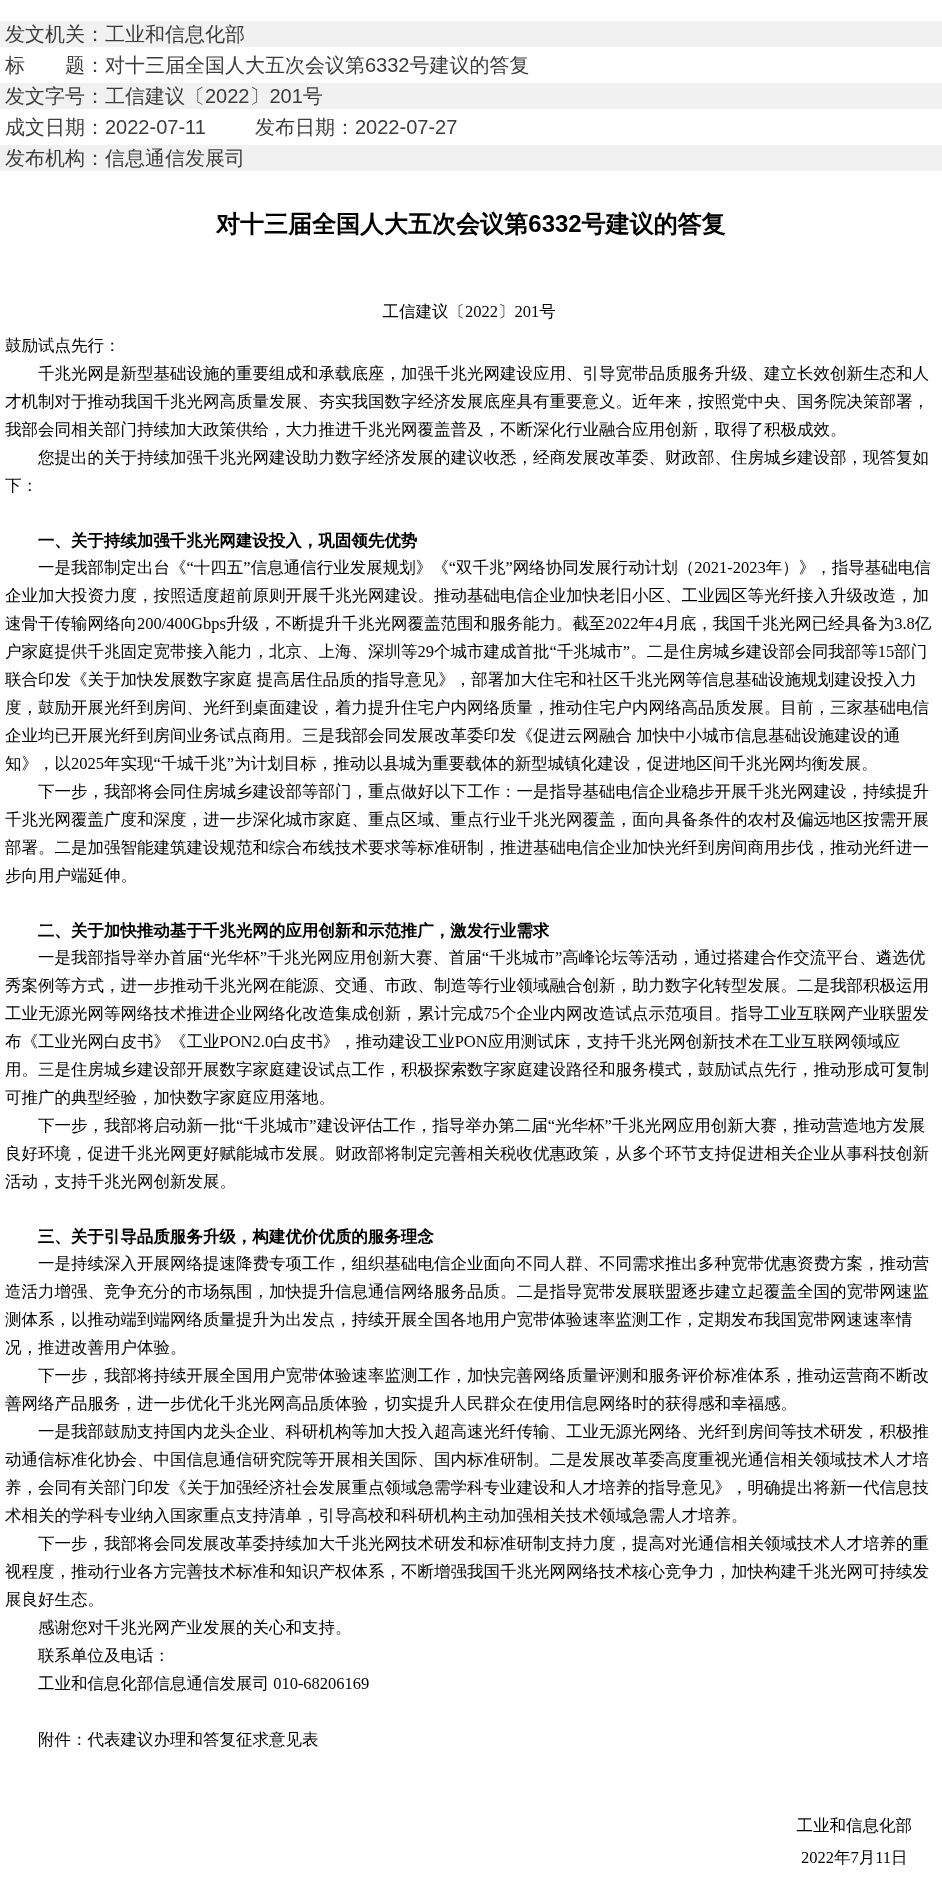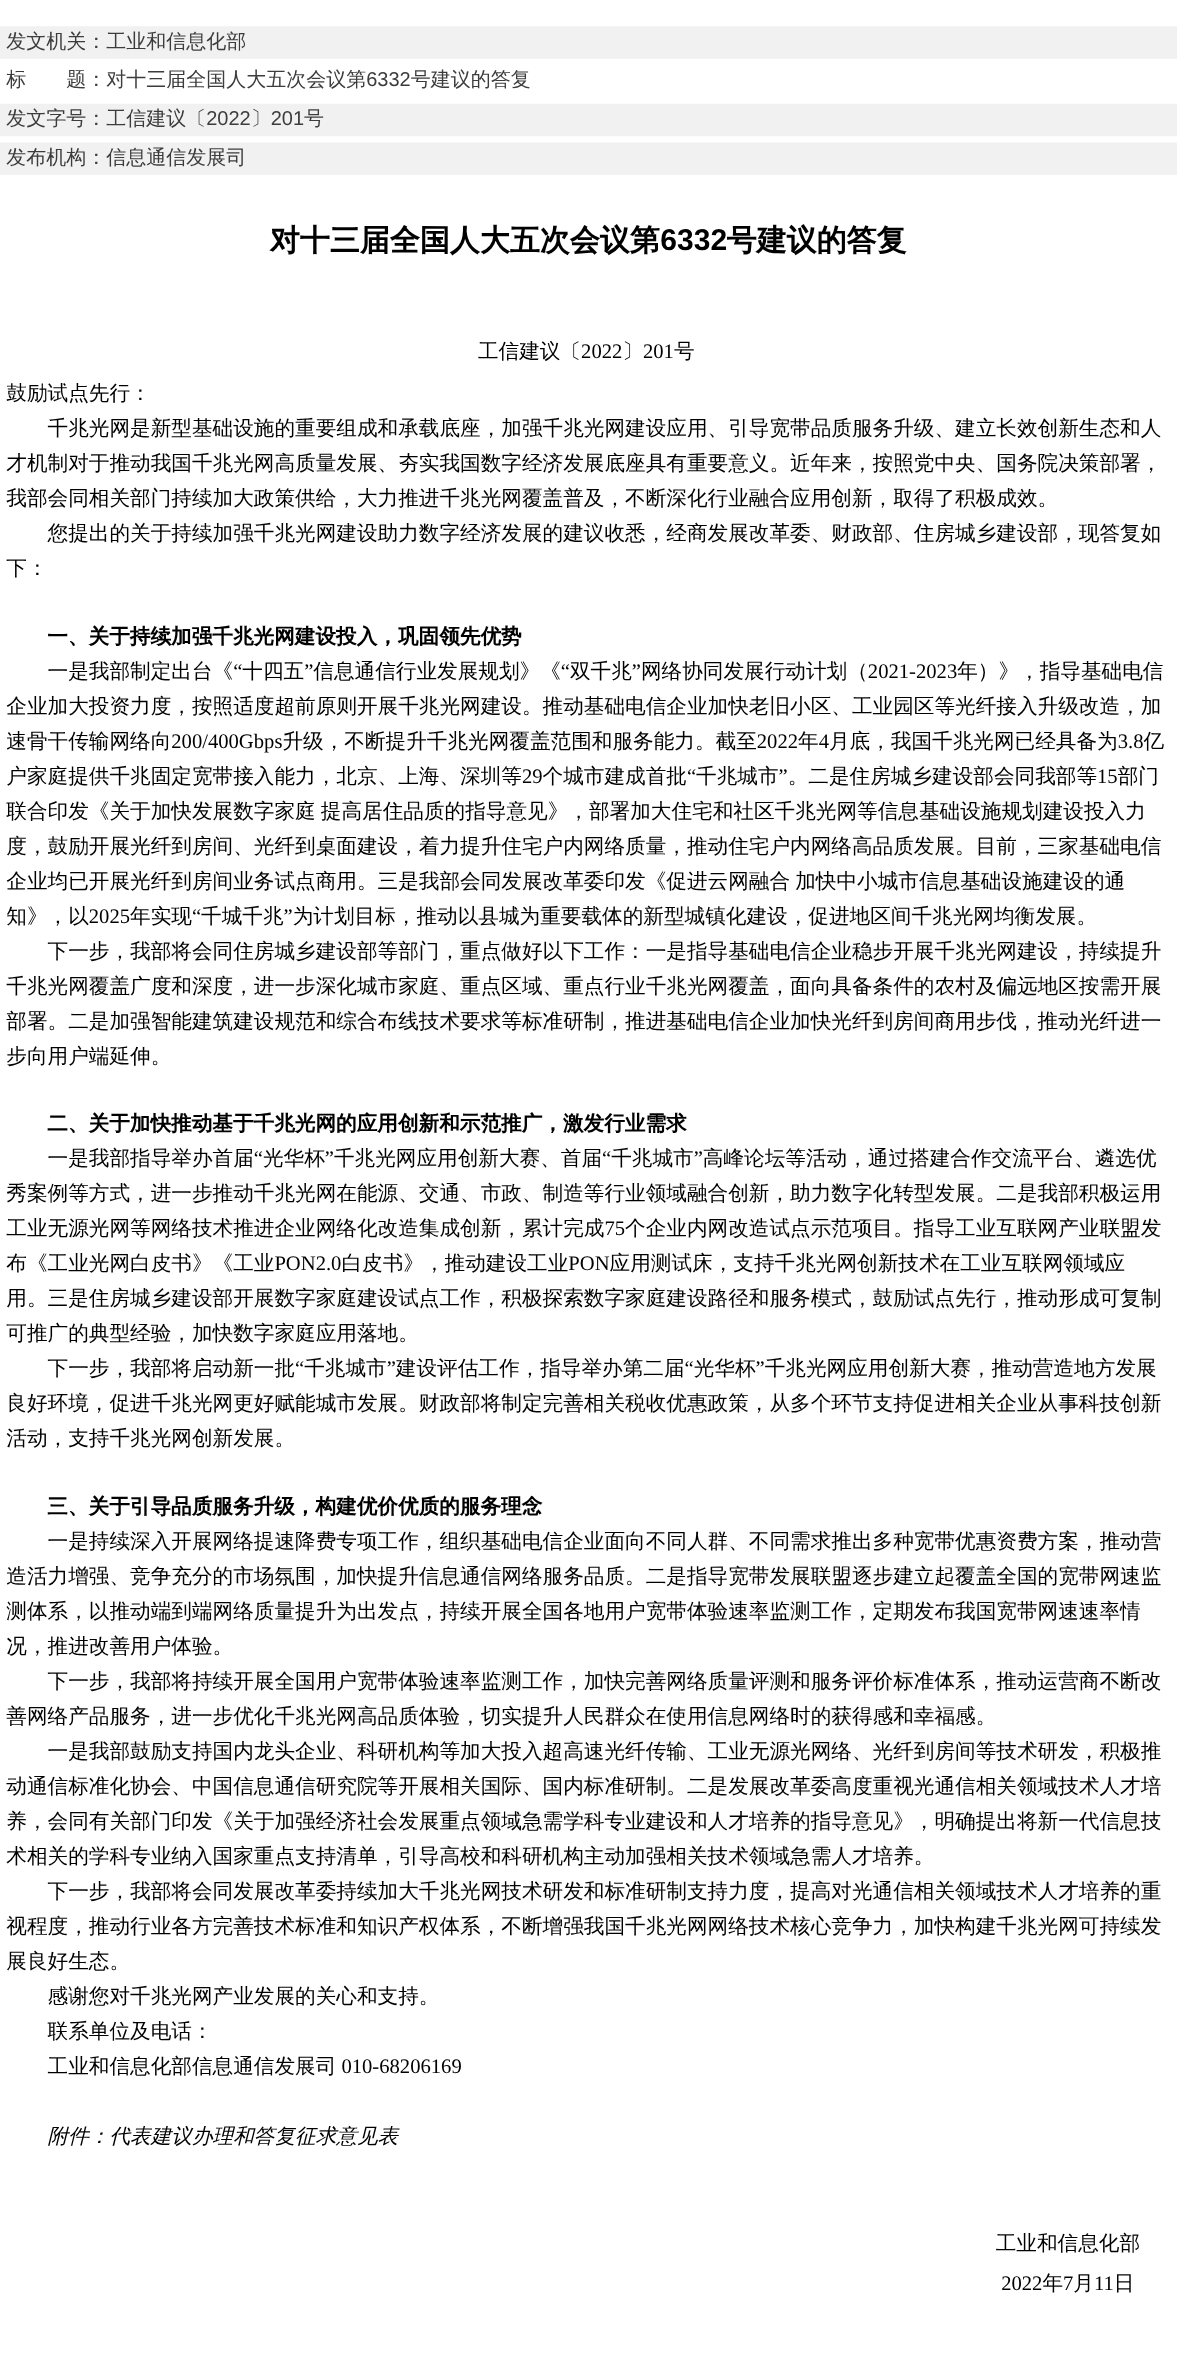--- a/index.html
+++ b/index.html
@@ -13,21 +13,21 @@
   }
   
   .meta{padding-top:21px;}
   .meta-row{
     display:flex;
     align-items:center;
     min-height:26px;
     margin-bottom:5px;
     padding:0 10px 0 5px;
     font-family:"Liberation Sans","DejaVu Sans",sans-serif;
-    font-size:16px;
+    font-size:20px;
     line-height:26px;
     color:#3c3c3c;
     white-space:pre;
   }
   .meta-row.shade{background:#f1f1f1;}
   .meta-cell{display:inline-block;}
   .meta-cell.first-col{width:250px;flex:0 0 250px;}
   .meta-label{color:#3c3c3c;}
   .meta-value{color:#3c3c3c;}
   
@@ -49,21 +49,21 @@
     color:#000;
   }
   .para{margin:0;text-indent:2em;}
   .para.docnum{text-align:center;text-indent:0;}
   .para.salutation{text-indent:0;margin-top:6px;}
   .para.heading{
     font-family:"Liberation Sans","DejaVu Sans",sans-serif;
     font-weight:bold;
     margin-top:26px;
   }
-  .para.gap{margin-top:28px;font-style:italic;}
+  .para.gap{margin-top:28px;}
   
   .signature{
     margin-top:56px;
     padding-right:30px;
     text-align:right;
   }
   .signature .sig-inner{
     display:inline-block;
     text-align:center;
     font-family:"Liberation Serif","DejaVu Serif",serif;
@@ -79,20 +79,24 @@
 
   <div class="meta">
     <div class="meta-row shade">
       <span class="meta-label">发文机关：</span><span class="meta-value">工业和信息化部</span>
     </div>
     <div class="meta-row">
       <span class="meta-label">标　　题：</span><span class="meta-value">对十三届全国人大五次会议第6332号建议的答复</span>
     </div>
     <div class="meta-row shade">
       <span class="meta-label">发文字号：</span><span class="meta-value">工信建议〔2022〕201号</span>
+    </div>
+    <div class="meta-row">
+      <span class="meta-cell first-col"><span class="meta-label">成文日期：</span><span class="meta-value">2022-07-11</span></span>
+      <span class="meta-cell"><span class="meta-label">发布日期：</span><span class="meta-value">2022-07-27</span></span>
     </div>
     <div class="meta-row shade">
       <span class="meta-label">发布机构：</span><span class="meta-value">信息通信发展司</span>
     </div>
   </div>
 
   <h1 class="doc-title">对十三届全国人大五次会议第6332号建议的答复</h1>
 
   <div class="doc-body">
       <p class="para docnum">工信建议〔2022〕201号</p>

